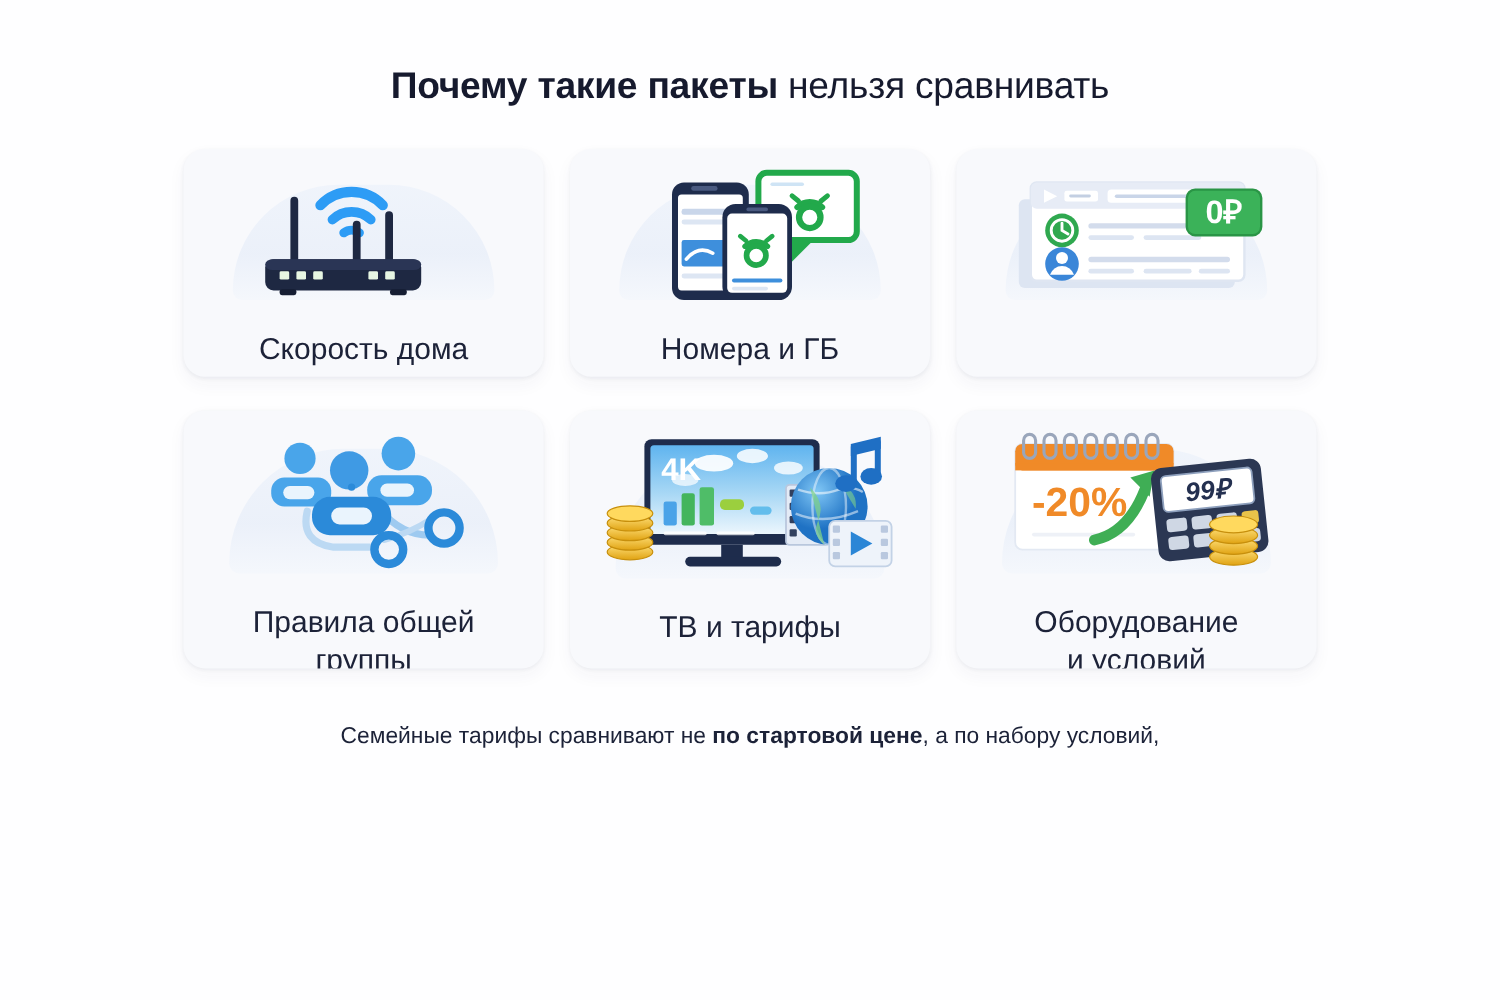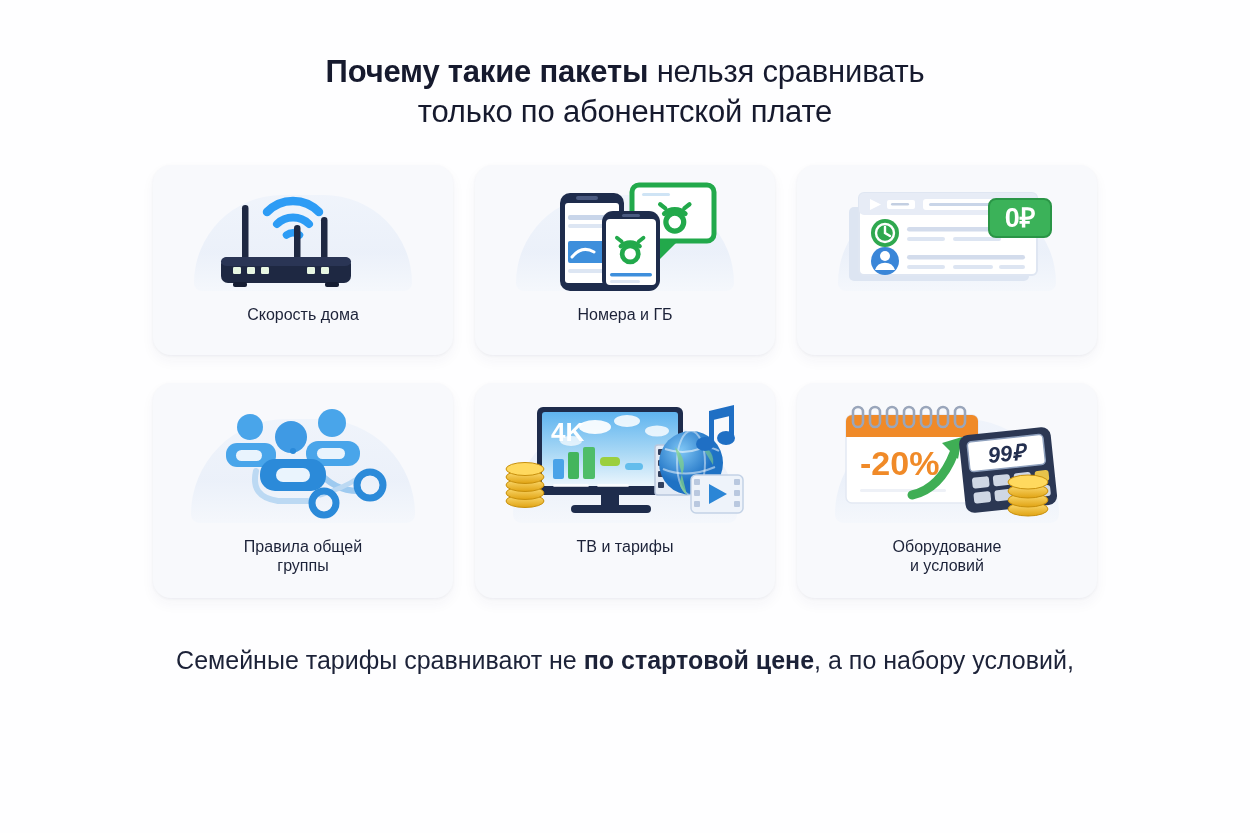--- a/index.html
+++ b/index.html
@@ -82,37 +82,37 @@
     height: 96px;
     border-radius: 112px 112px 10px 10px;
     background: linear-gradient(180deg,#eef3fb 0%, #e9eff9 60%, #f4f7fc 100%);
     opacity: .85;
   }
   .card-row2 .dome { height: 104px; width: 224px; }
 
   .art svg { position: relative; z-index: 2; display: block; }
 
   .card-label {
-    margin-top: 12px;
-    font-size: 16px;
+    margin-top: 24px;
+    font-size: 25px;
     color: #1c2238;
     text-align: center;
     line-height: 1.22;
     font-weight: 400;
     padding: 0 10px;
   }
 
   
   .footer {
     margin-top: 42px;
     width: 960px;
     text-align: center;
     line-height: 1.62;
     color: #1c2238;
-    font-size: 25px;
+    font-size: 19px;
   }
   .footer-line { white-space: nowrap; }
   .f-bold { font-weight: 700; }
   .badges {
     display: inline-flex;
     gap: 5px;
     vertical-align: -3px;
     margin-left: 8px;
   }
   .badge {
@@ -129,21 +129,20 @@
 </head>
 <body>
 
 <div class="page">
 
   <div class="title-block">
     <div class="title-line">
       <span class="title-strong">Почему такие пакеты</span>
       <span class="title-normal">нельзя сравнивать</span>
     </div>
-    <div class="title-line title-normal">только по абонентской плате</div>
   </div>
 
   <div class="grid">
 
     <div class="card card-row1">
       <div class="art">
         <div class="dome"></div>
         <svg width="200" height="116" viewBox="0 0 200 116">
 
           <path d="M64 35 A36 36 0 0 1 116 35" fill="none" stroke="#2d9cf5" stroke-width="8.5" stroke-linecap="round"></path>

